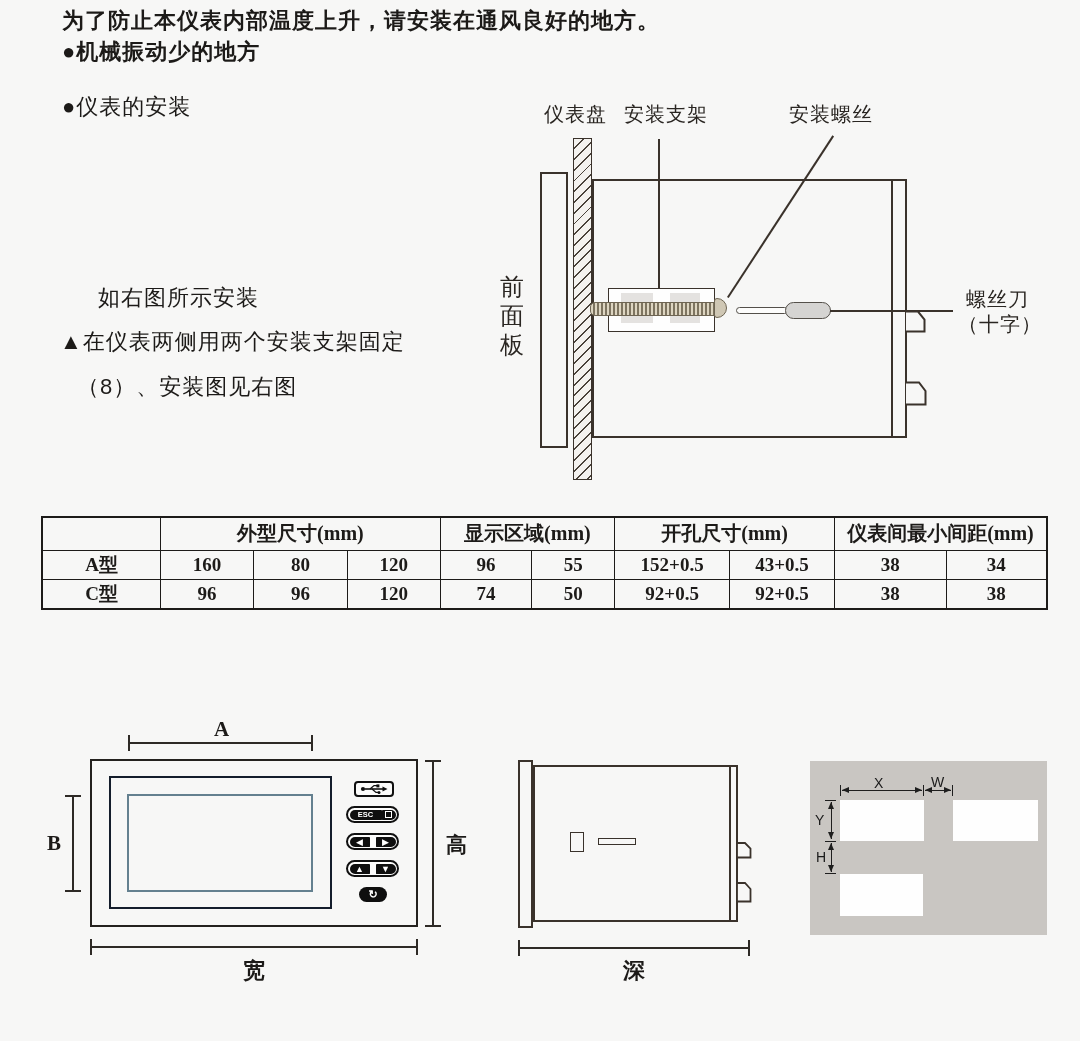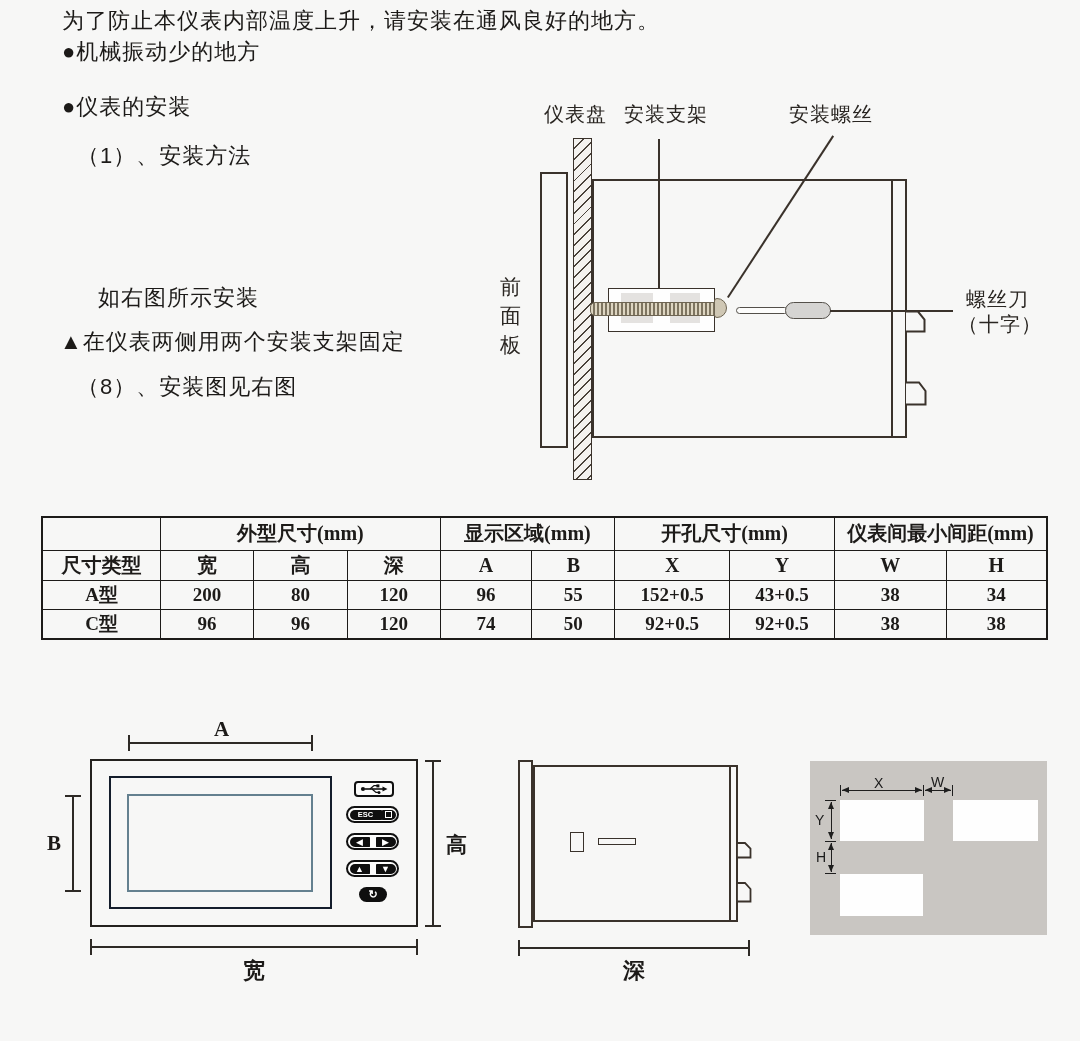--- a/index.html
+++ b/index.html
@@ -1,20 +1,20 @@
 <!DOCTYPE html>
 <html><head>
 <meta charset="utf-8">
 <style>
   html,body{margin:0;padding:0}
   body{background:#f7f7f6;font-family:"Liberation Sans",sans-serif;color:#1c1a18}
   .page{position:relative;width:1080px;height:1041px;background:#f7f7f6;overflow:hidden}
   .txt{position:absolute;white-space:nowrap}
   .sans22{font-size:22px;letter-spacing:1px}
-  .b{font-weight:normal}
+  .b{font-weight:bold}
   .dlabel{font-size:20px;color:#2a2622;letter-spacing:1px}
   .line{position:absolute;background:#3a322b}
   .box{position:absolute;border:2px solid #3a322b;background:transparent;box-sizing:border-box}
   .serif{font-family:"Liberation Serif",serif;font-weight:bold}
   
   .dim-h{position:absolute;height:1.6px;background:#2e2a26}
   .dim-h::before,.dim-h::after{content:"";position:absolute;width:1.6px;height:16px;top:-7px;background:#2e2a26}
   .dim-h::before{left:0}.dim-h::after{right:0}
   .dim-v{position:absolute;width:1.6px;background:#2e2a26}
   .dim-v::before,.dim-v::after{content:"";position:absolute;height:1.6px;width:16px;left:-7px;background:#2e2a26}
@@ -32,31 +32,30 @@
   table.dim{position:absolute;left:41px;top:516px;width:1007px;border-collapse:collapse;border:2.5px solid #1d1b19;font-family:"Liberation Serif",serif;font-weight:bold;text-align:center;color:#1d1b19}
   table.dim td{border:1.7px solid #1d1b19;padding:0;font-size:20px}
   table.dim tr.data td{font-size:19px}
   
   .btn{position:absolute;border:2px solid #101010;border-radius:9px;background:#fcfcfb;display:flex;align-items:center;padding:1.5px;box-sizing:border-box}
   .seg{background:#0e0e0e;color:#fff;height:100%;display:flex;align-items:center;justify-content:center;box-sizing:border-box}
   .seg-l{border-radius:6px 1px 1px 6px}
   .seg-r{border-radius:1px 6px 6px 1px}
   .hatch{background:#f4f2ef;background-image:repeating-linear-gradient(135deg,rgba(0,0,0,0) 0px,rgba(0,0,0,0) 6.2px,#4a423a 6.2px,#4a423a 7.6px)}
   .coil{background:repeating-linear-gradient(90deg,#ddd5c1 0px,#ddd5c1 2.5px,#7d7460 2.5px,#7d7460 4px);border:1.2px solid #6d6452;border-radius:5px}
-  .vtext{width:24px;line-height:29px;font-size:21px;word-break:break-all;white-space:normal}
+  .vtext{width:24px;line-height:29px;font-size:24px;word-break:break-all;white-space:normal}
 </style>
 </head>
 <body>
 
 <div class="page">
 
   <div class="txt sans22 b" style="left:62px;top:6px">为了防止本仪表内部温度上升，请安装在通风良好的地方。</div>
   <div class="txt sans22 b" style="left:62px;top:37px">●机械振动少的地方</div>
   <div class="txt sans22" style="left:62px;top:92px">●仪表的安装</div>
-  <div class="txt sans22" style="left:77px;top:141px">（1）、安装方法</div>
   <div class="txt sans22" style="left:60px;top:327px">▲在仪表两侧用两个安装支架固定</div>
   <div class="txt sans22" style="left:98px;top:283px">如右图所示安装</div>
   <div class="txt sans22" style="left:77px;top:372px">（8）、安装图见右图</div>
 
   <div class="txt dlabel" style="left:544px;top:101px">仪表盘</div>
   <div class="txt dlabel" style="left:624px;top:101px">安装支架</div>
   <div class="txt dlabel" style="left:789px;top:101px">安装螺丝</div>
 
   <div class="box hatch" style="left:573px;top:138px;width:19px;height:342px;border-width:1.6px"></div>
 
@@ -103,35 +102,23 @@
         <col style="width:101px">
     </colgroup>
     <tbody>
         <tr style="height:33px">
       <td></td>
       <td colspan="3">外型尺寸(mm)</td>
       <td colspan="2">显示区域(mm)</td>
       <td colspan="2">开孔尺寸(mm)</td>
       <td colspan="2">仪表间最小间距(mm)</td>
     </tr>
-    <tr style="height:30px">
-      <td>尺寸类型</td>
-      <td>宽</td>
-      <td>高</td>
-      <td>深</td>
-      <td>A</td>
-      <td>B</td>
-      <td>X</td>
-      <td>Y</td>
-      <td>W</td>
-      <td>H</td>
-    </tr>
     <tr class="data" style="height:29px">
       <td>A型</td>
-      <td>200</td>
+      <td>160</td>
       <td>80</td>
       <td>120</td>
       <td>96</td>
       <td>55</td>
       <td>152+0.5</td>
       <td>43+0.5</td>
       <td>38</td>
       <td>34</td>
     </tr>
     <tr class="data" style="height:30px">

